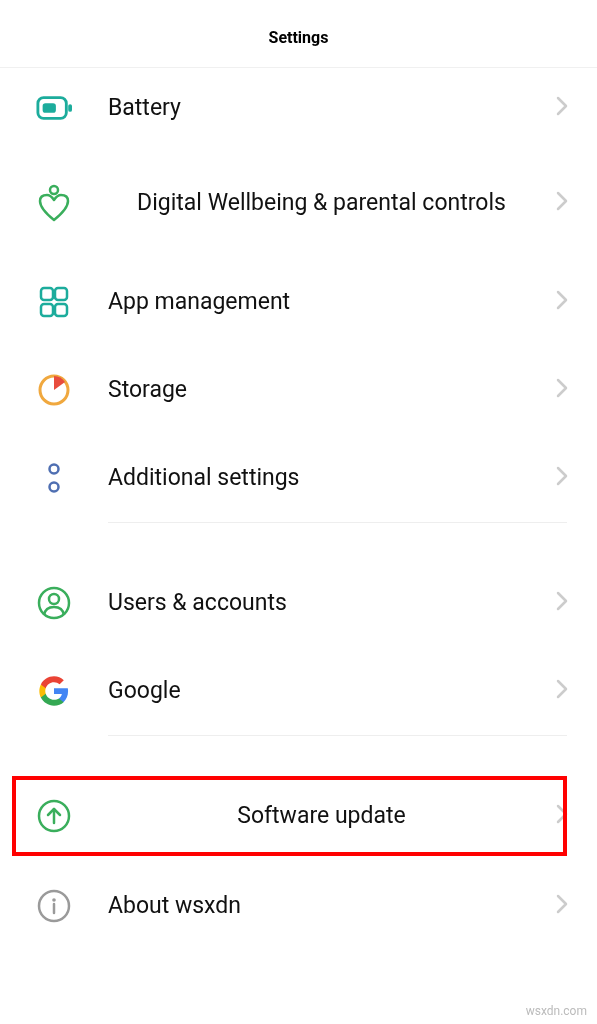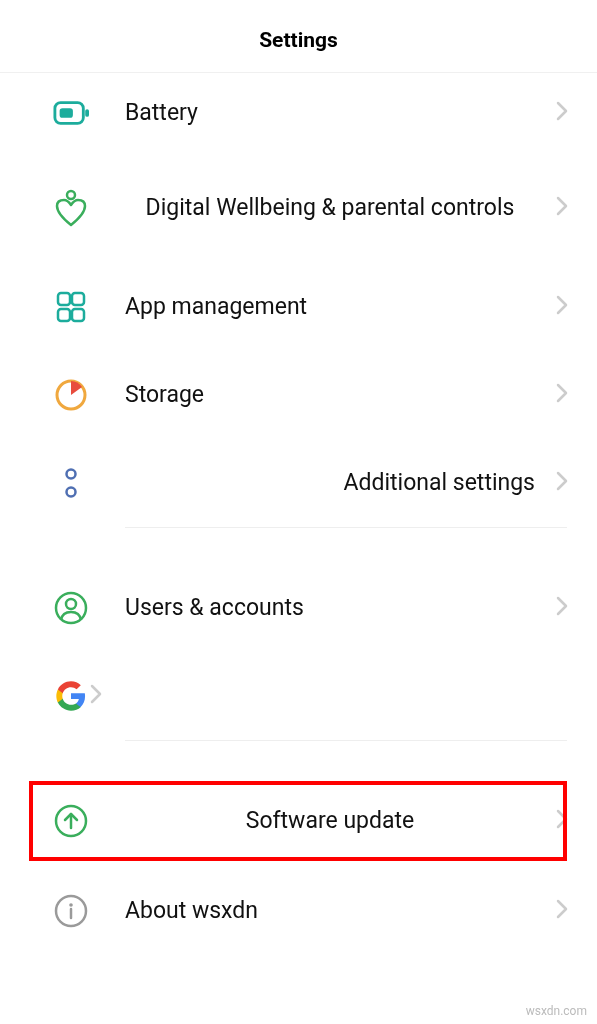--- a/index.html
+++ b/index.html
@@ -13,42 +13,41 @@
       width: 597px;
       height: 1024px;
       position: relative;
     }
     .header {
       text-align: center;
       padding: 28px 0 20px 0;
       border-bottom: 1px solid #f0f0f0;
     }
     .header-title {
-      font-size: 21px;
+      font-size: 16px;
       font-weight: 700;
       color: #000;
     }
     .settings-list {
       display: flex;
       flex-direction: column;
-      margin-left: 17px;
     }
     .settings-row {
       display: flex;
       align-items: center;
       padding: 0 28px 0 36px;
       cursor: pointer;
       min-height: 82px;
       position: relative;
     }
     .row-battery { min-height: 80px; }
     .row-wellbeing { min-height: 110px; text-align: center; }
     .row-apps { min-height: 88px; justify-content: space-between; }
     .row-storage { min-height: 88px; }
-    .row-additional { min-height: 88px; text-align: right; }
+    .row-additional { min-height: 88px; }
     .row-users { min-height: 88px; }
     .row-google { min-height: 88px; }
     .row-software { min-height: 88px; text-align: center; }
     .row-about { min-height: 76px; }
     .icon-wrap {
       width: 36px;
       height: 36px;
       display: flex;
       align-items: center;
       justify-content: center;
@@ -198,20 +197,21 @@
 
   <div class="settings-row row-google">
     <span class="icon-wrap">
       <svg width="32" height="32" viewBox="0 0 48 48">
         <path fill="#4285F4" d="M45.1 24.5c0-1.6-.1-3.1-.4-4.5H24v8.5h11.8c-.5 2.7-2 5-4.3 6.6v5.5h7c4.1-3.8 6.6-9.4 6.6-16.1z"></path>
         <path fill="#34A853" d="M24 46c5.9 0 10.9-2 14.5-5.3l-7-5.5c-2 1.3-4.5 2.1-7.5 2.1-5.8 0-10.7-3.9-12.4-9.1H4.3v5.7C7.9 41 15.4 46 24 46z"></path>
         <path fill="#FBBC05" d="M11.6 28.2c-.4-1.3-.7-2.7-.7-4.2s.2-2.9.7-4.2v-5.7H4.3C2.8 17.1 2 20.5 2 24s.8 6.9 2.3 9.9l7.3-5.7z"></path>
         <path fill="#EA4335" d="M24 10.7c3.2 0 6.1 1.1 8.4 3.3l6.3-6.3C34.9 4.1 29.9 2 24 2 15.4 2 7.9 7 4.3 14.1l7.3 5.7C13.3 14.6 18.2 10.7 24 10.7z"></path>
       </svg>
     </span>
+    <span class="row-label">Google</span>
     <span class="chevron">
       <svg width="14" height="22" viewBox="0 0 14 22">
           <path d="M3 3 L11 11 L3 19" stroke="#cccccc" stroke-width="2.5" fill="none" stroke-linecap="round" stroke-linejoin="round"></path>
         </svg>
     </span>
   </div>
 
   <div class="divider"></div>
   <div class="gap-med"></div>
 

